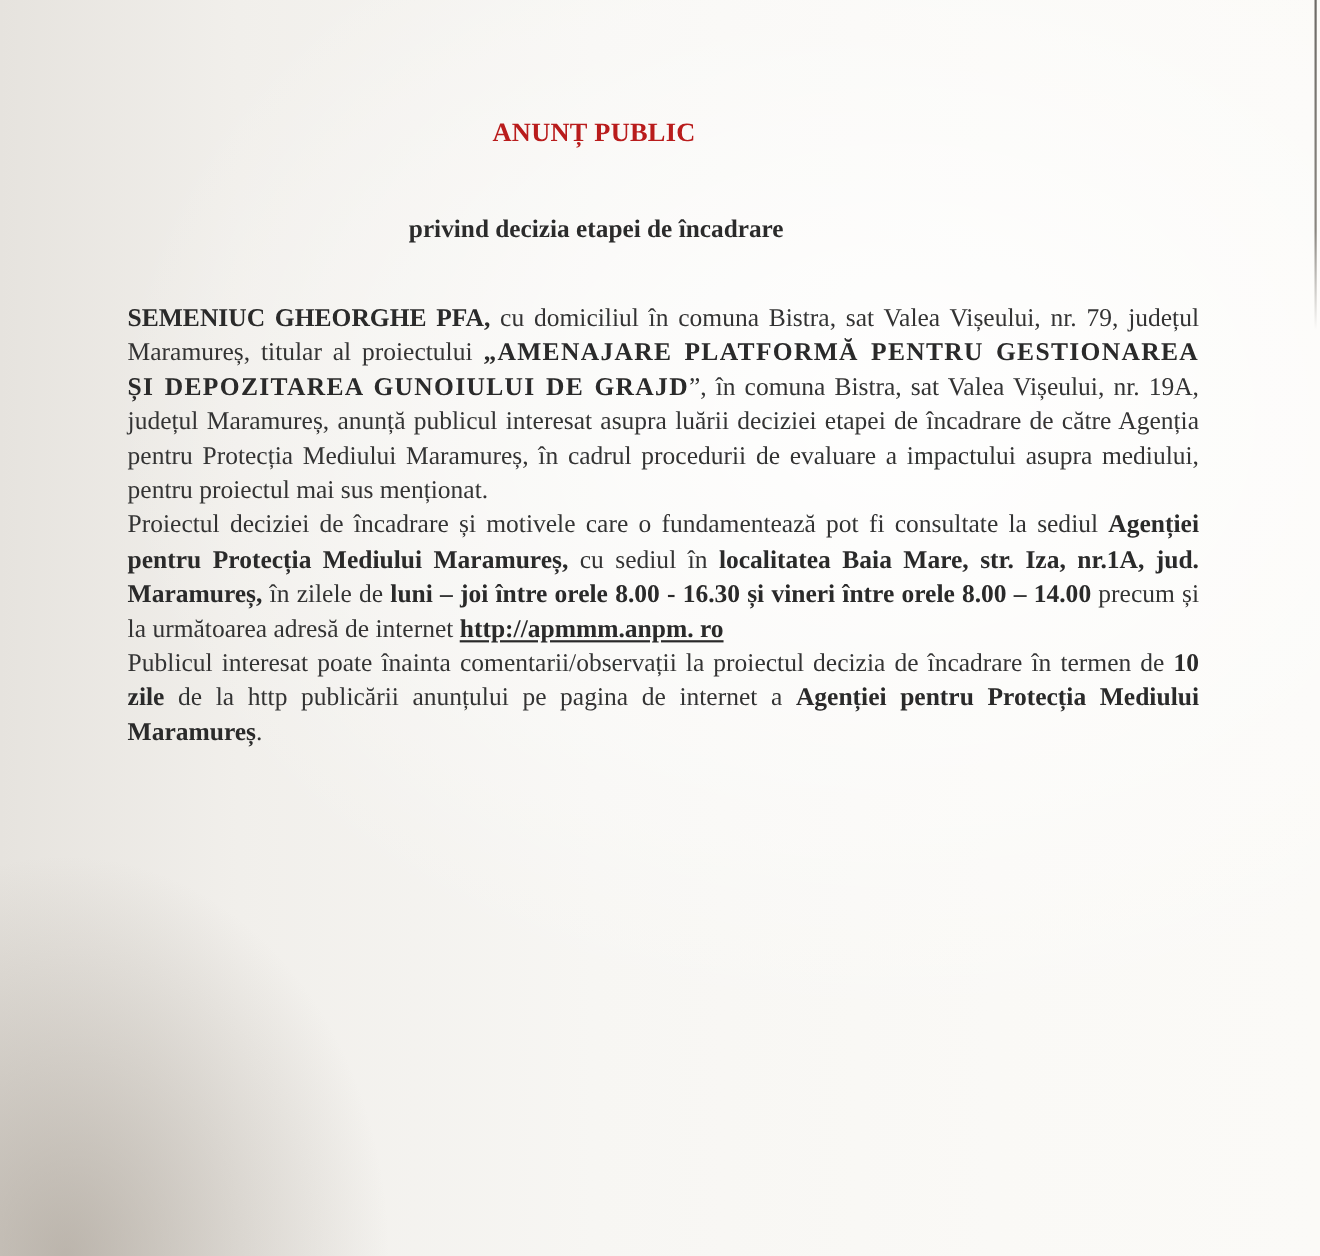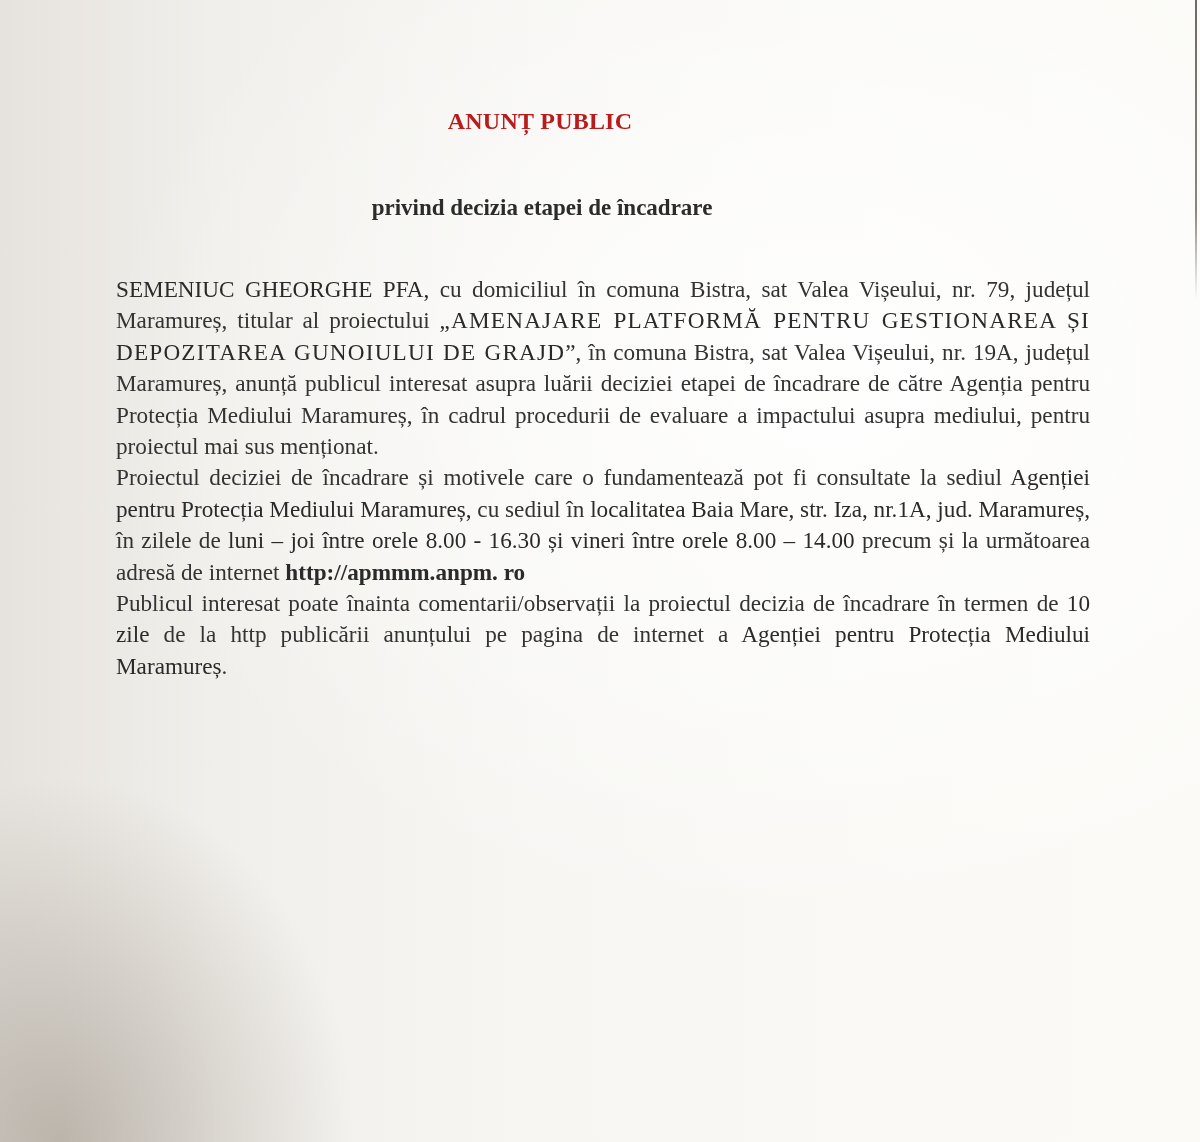--- a/index.html
+++ b/index.html
@@ -30,22 +30,22 @@
     text-align: center; font-weight: bold; font-size: 23px;
     color: #2b2b2b;
     margin-top: 31px;
   }
   .body-text {
     position: absolute; top: 274px; left: 116px; width: 974px;
     font-size: 23.2px; line-height: 31.4px; text-align: justify;
     color: #333;
   }
   .body-text p { margin: 0; }
-  .b { font-weight: normal; color: #2a2a2a; }
-  .link { font-weight: bold; text-underline-offset: 3px; color: #2a2a2a; }
+  .b { font-weight: bold; color: #2a2a2a; }
+  .link { font-weight: bold; text-decoration: underline; text-underline-offset: 3px; color: #2a2a2a; }
   .title-quote { letter-spacing: 1.2px; }
 </style>
 </head>
 <body>
 
 <div class="paper"></div>
 <div class="right-edge"></div>
 
 <div class="title">ANUNȚ PUBLIC</div>
 <div class="subtitle">privind decizia etapei de încadrare</div>

